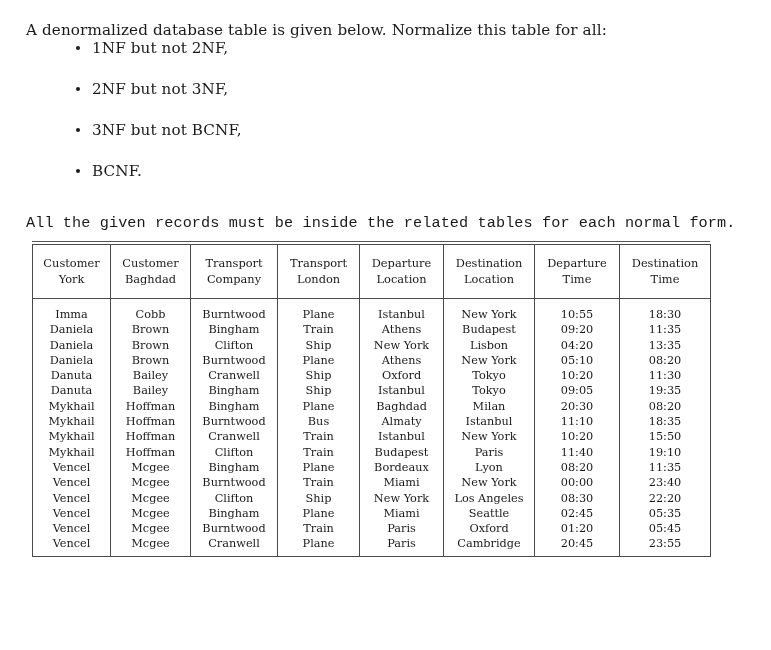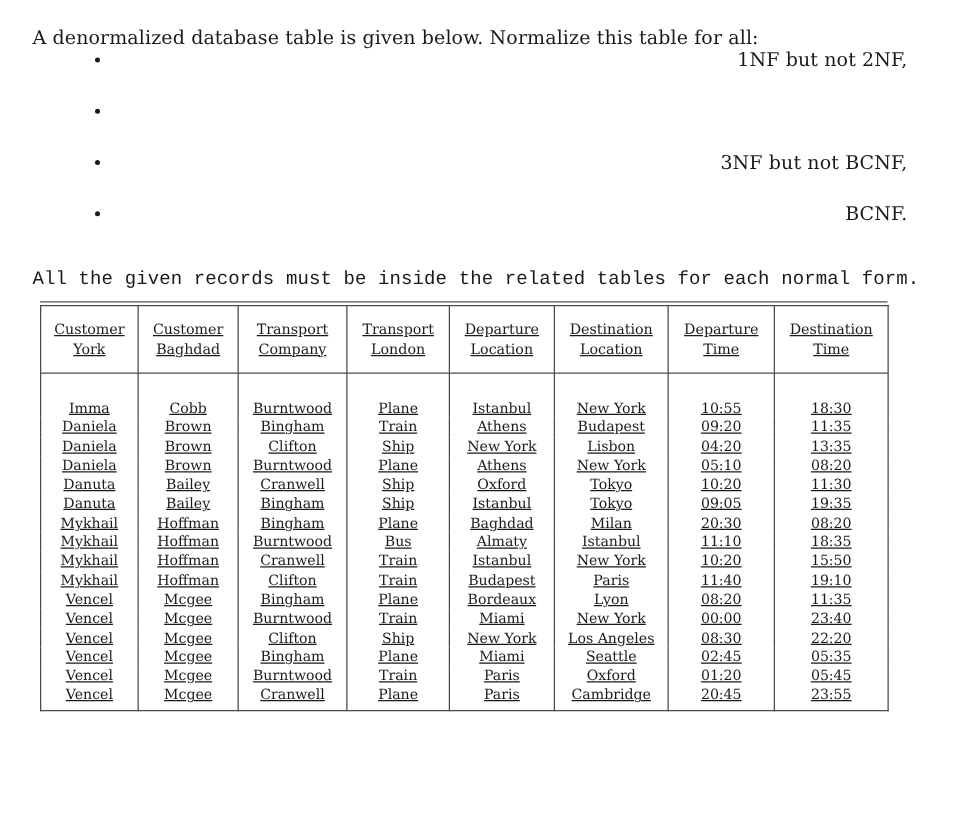--- a/index.html
+++ b/index.html
@@ -41,21 +41,20 @@
     padding: 0;
     list-style: none;
   }
   .bullets li {
     position: relative;
     padding-left: 66px;
     height: 41px;
     font-size: 15.2px;
     line-height: 1.1;
     letter-spacing: 0.1px;
-    text-align: right;
   }
   .bullets li .bullet-dot {
     position: absolute;
     left: 50px;
     top: 6px;
     width: 4px;
     height: 4px;
     border-radius: 50%;
     background: #1a1a1a;
   }
@@ -70,21 +69,20 @@
     letter-spacing: 0.1px;
     font-family: Liberation Mono, monospace;
   }
 
   
   .table-wrap {
     position: absolute;
     left: 32px;
     top: 241px;
     width: 678px;
-    text-decoration: underline;
   }
   .toprule {
     height: 1px;
     background: #555;
     width: 678px;
     margin-bottom: 2px;
   }
   table.dbtable {
     border-collapse: collapse;
     width: 678px;
@@ -105,21 +103,21 @@
     border-bottom: 1px solid #4a4a4a;
     height: 53px;
     vertical-align: middle;
     line-height: 1.32;
     font-size: 11.4px;
   }
   table.dbtable thead th .hl {
     display: block;
   }
   table.dbtable tbody tr:first-child td {
-    padding-top: 20px;
+    padding-top: 8px;
   }
   table.dbtable tbody tr:last-child td {
     padding-bottom: 4px;
   }
   table.dbtable tbody td {
     height: 15.3px;
     line-height: 15.3px;
     white-space: nowrap;
   }
   table.dbtable tbody tr:last-child td {
@@ -143,20 +141,21 @@
 
   <p class="intro">A denormalized database table is given below. Normalize this table for all:</p>
 
   <ul class="bullets">
     <li>
       <span class="bullet-dot"></span>
       <span>1NF but not 2NF,</span>
     </li>
     <li>
       <span class="bullet-dot"></span>
+      <span>2NF but not 3NF,</span>
     </li>
     <li>
       <span class="bullet-dot"></span>
       <span>3NF but not BCNF,</span>
     </li>
     <li>
       <span class="bullet-dot"></span>
       <span>BCNF.</span>
     </li>
   </ul>

